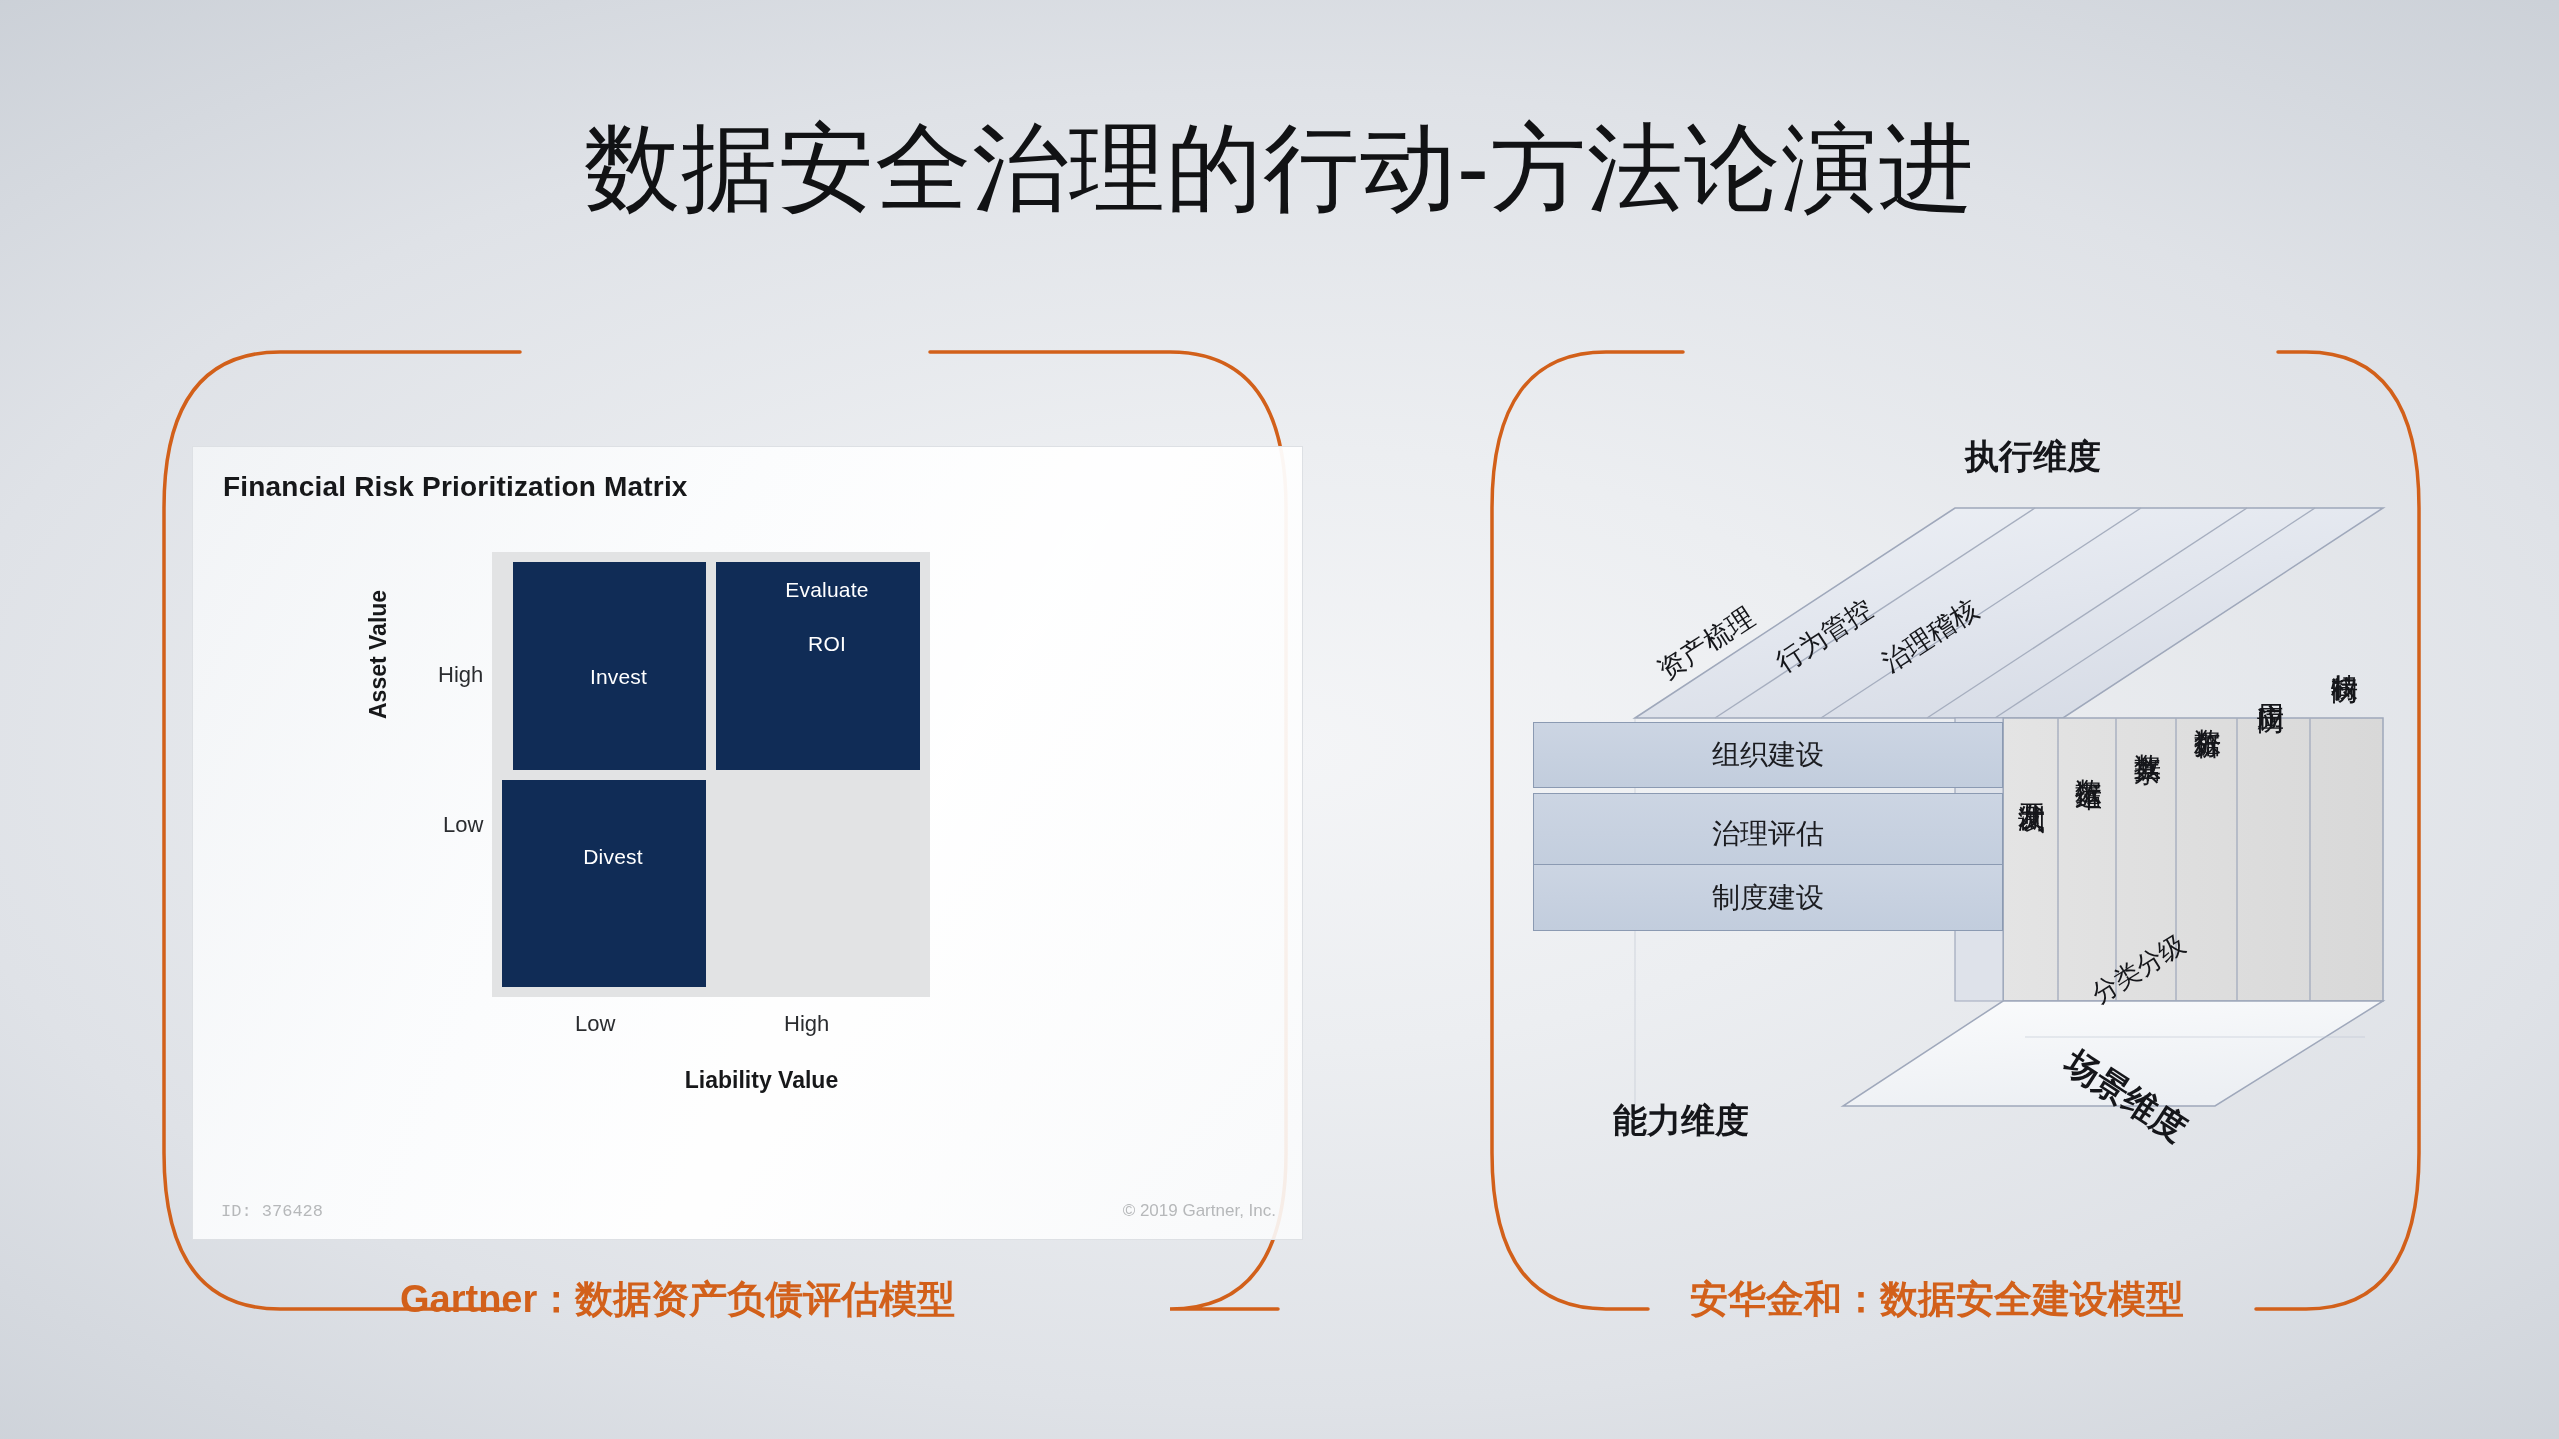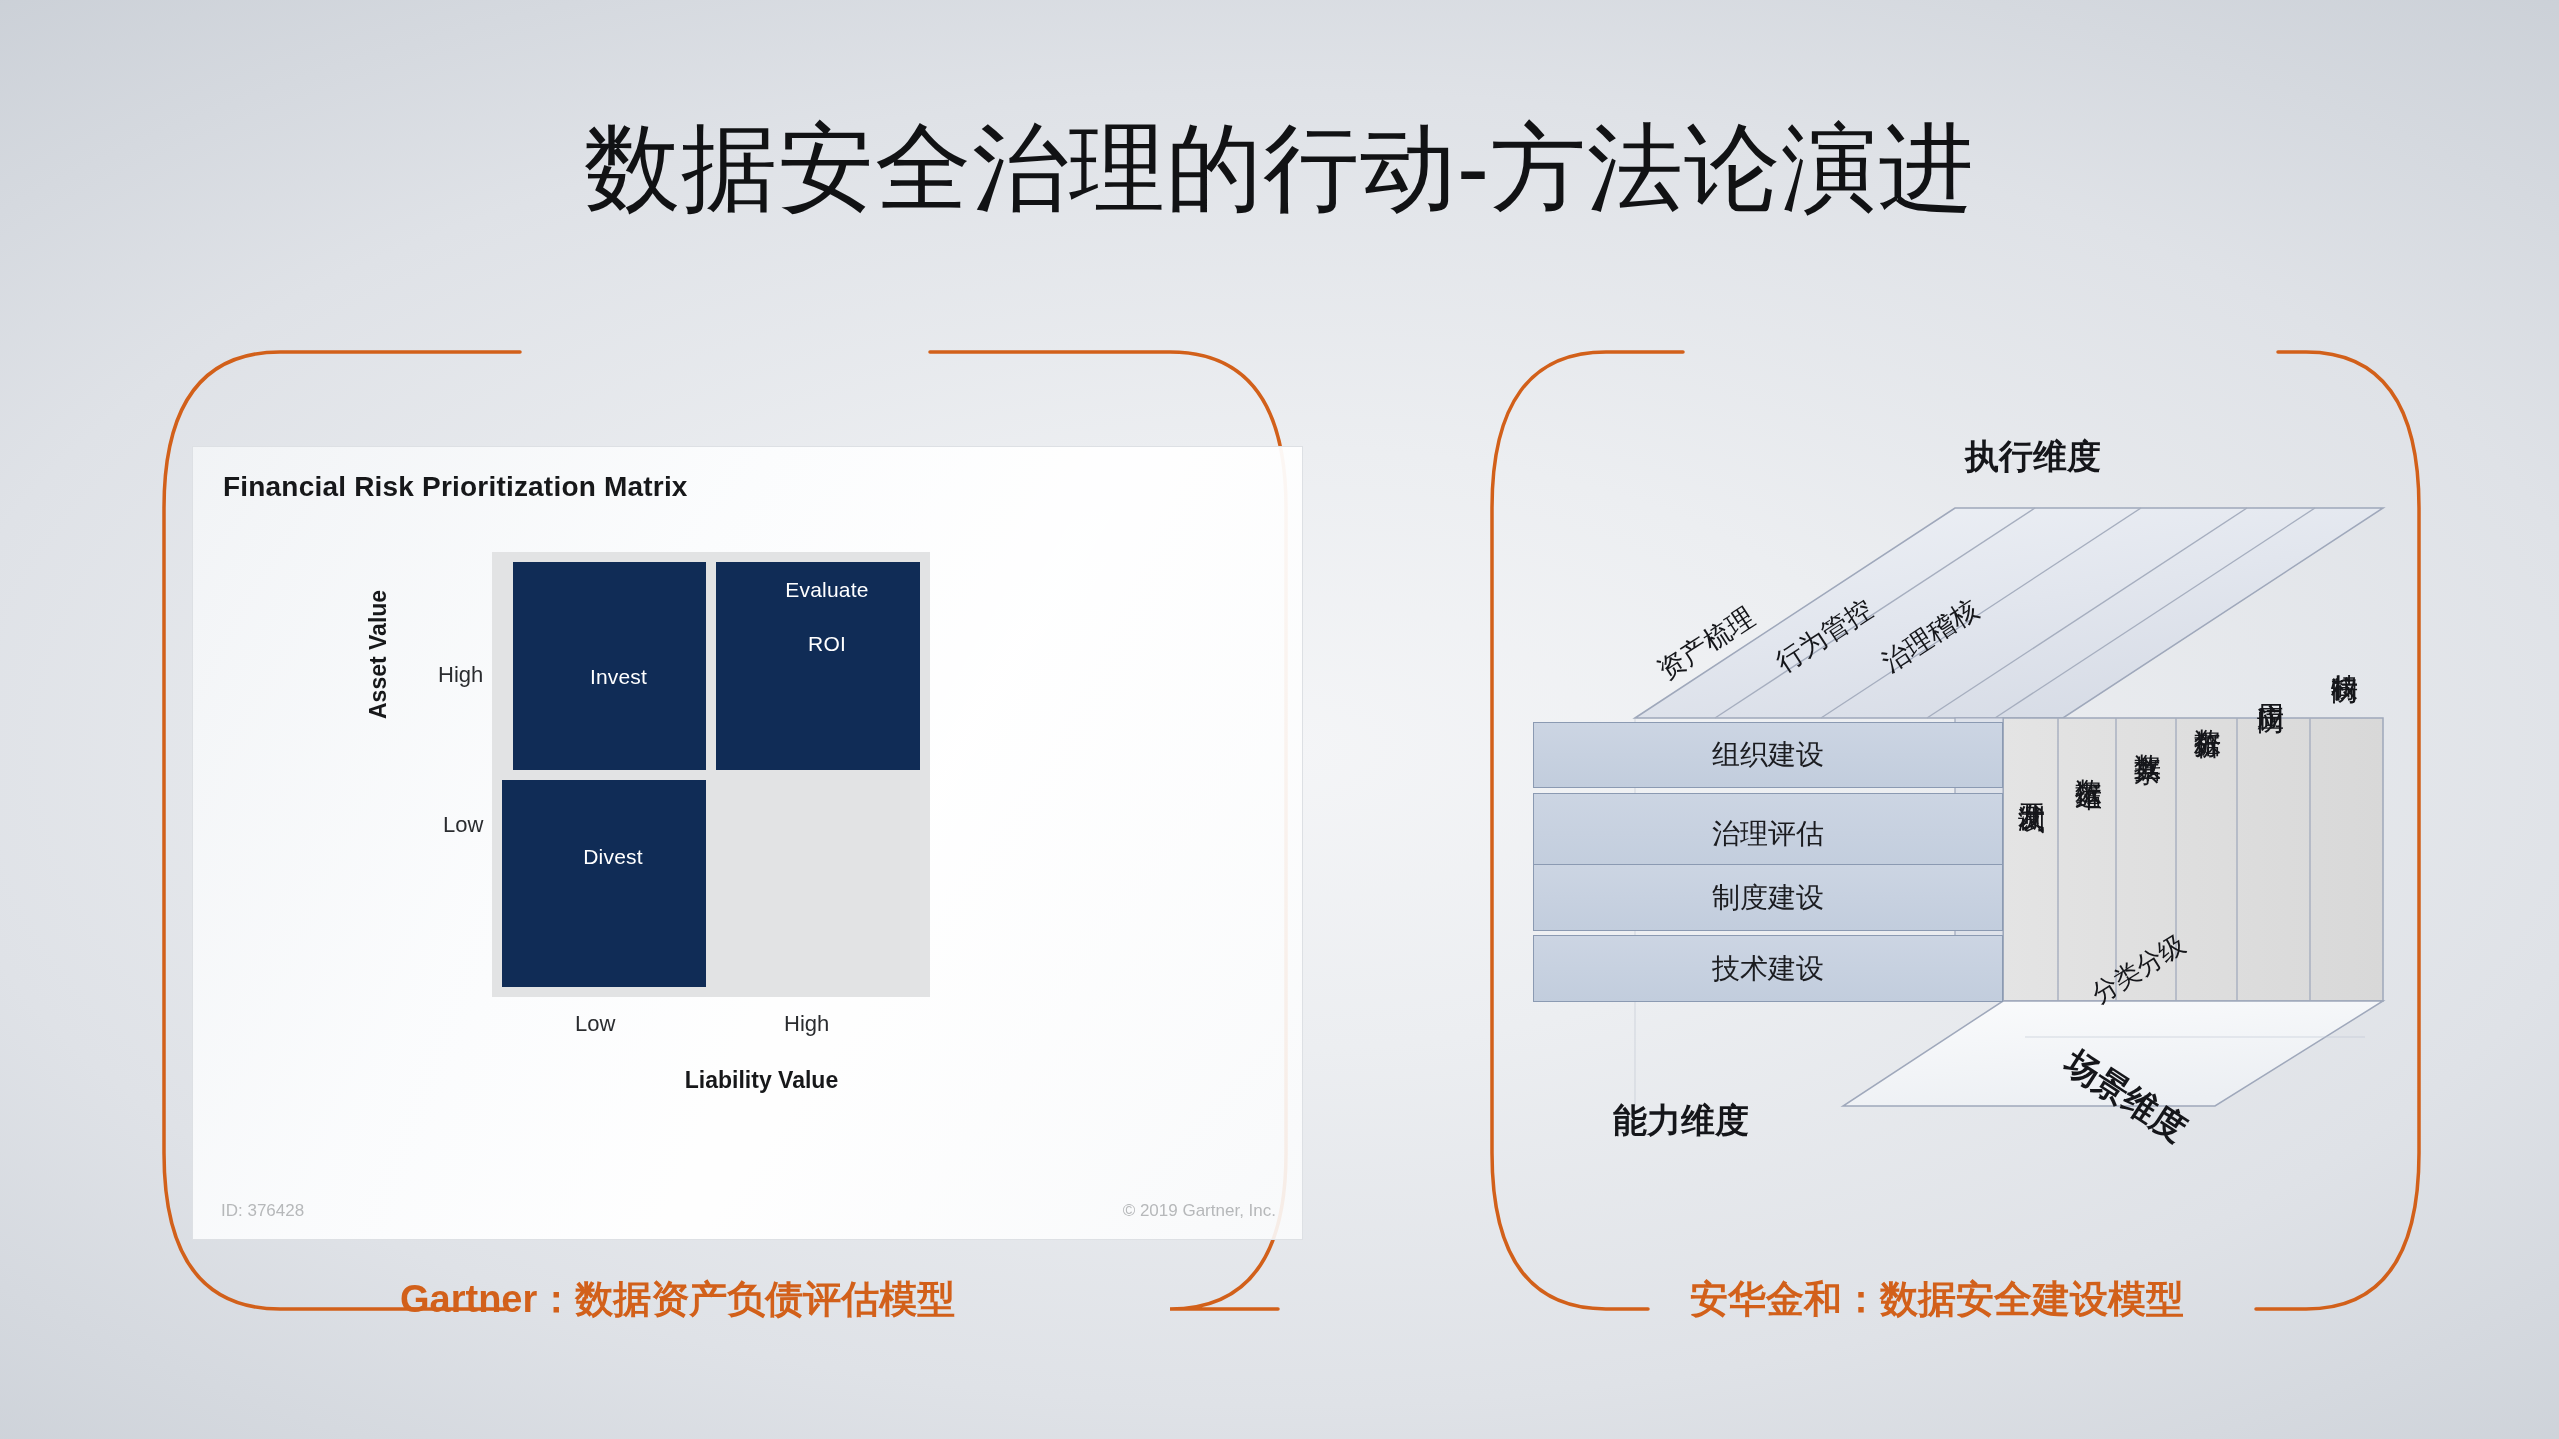--- a/index.html
+++ b/index.html
@@ -127,20 +127,21 @@
     color: #17181a;
     padding-left: 110px;
   }
   #x-axis-title { padding-left: 28px; }
 
   #gartner-id {
     position: absolute;
     left: 28px; bottom: 18px;
     font-size: 17px;
     color: #b6b8ba;
+    font-family: Liberation Mono, monospace;
   }
   #gartner-copyright {
     position: absolute;
     right: 26px; bottom: 18px;
     font-size: 17px;
     color: #b6b8ba;
   }
 
   
   .caption {
@@ -320,23 +321,20 @@
 
   <div class="cap-block" style="left:8px; top:322px; width:470px; height:66px;">
     <span>组织建设</span>
   </div>
   <div class="cap-block" style="left:8px; top:393px; width:470px; height:81px;">
     <span>治理评估</span>
   </div>
   <div class="cap-block" style="left:8px; top:464px; width:470px; height:67px;">
     <span>制度建设</span>
   </div>
-  <div class="cap-block" style="left:8px; top:535px; width:470px; height:67px;">
-    <span>技术建设</span>
-  </div>
 
   <div class="vert-label" style="left:492px; top:382px;">开发测试</div>
   <div class="vert-label" style="left:549px; top:358px;">数据运维</div>
   <div class="vert-label" style="left:608px; top:333px;">数据共享</div>
   <div class="vert-label" style="left:668px; top:308px;">数据分析</div>
   <div class="vert-label" style="left:731px; top:282px;">应用访问</div>
   <div class="vert-label" style="left:805px; top:252px;">特权访问</div>
 
   <div class="top-label" style="left:126px; top:258px; transform: rotate(-33deg);">资产梳理</div>
   <div class="top-label" style="left:244px; top:250px; transform: rotate(-33deg);">行为管控</div>

